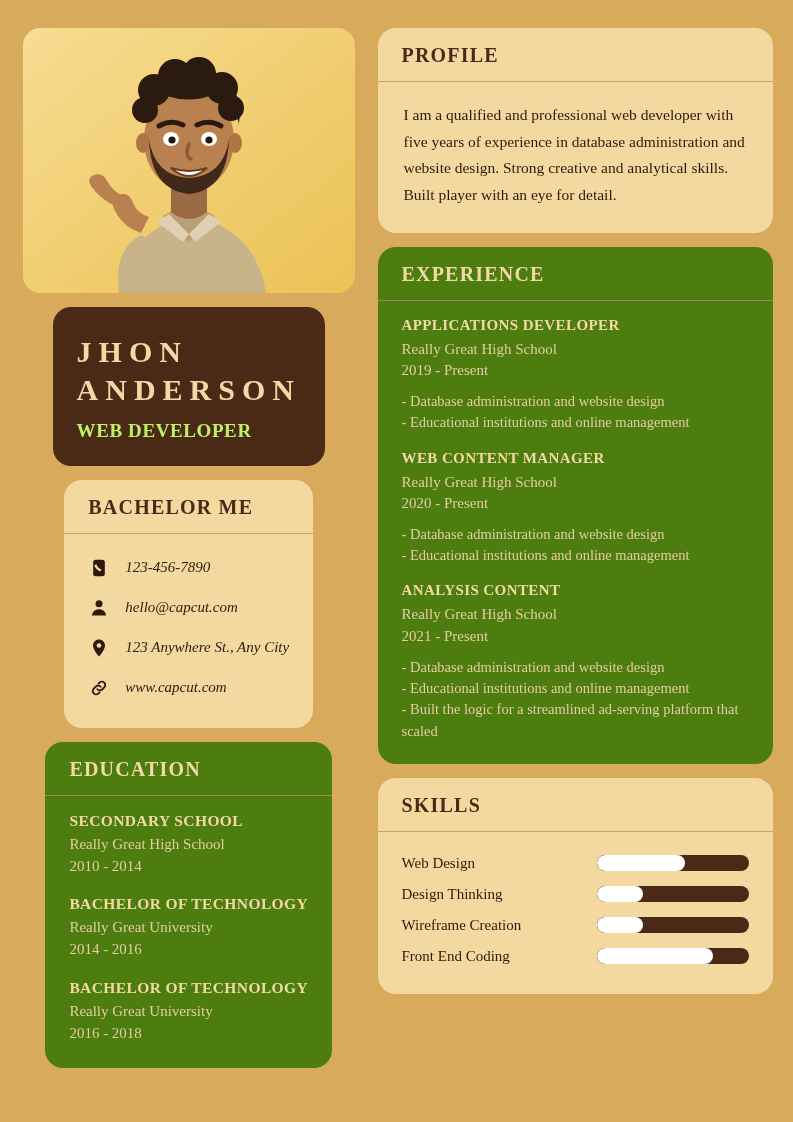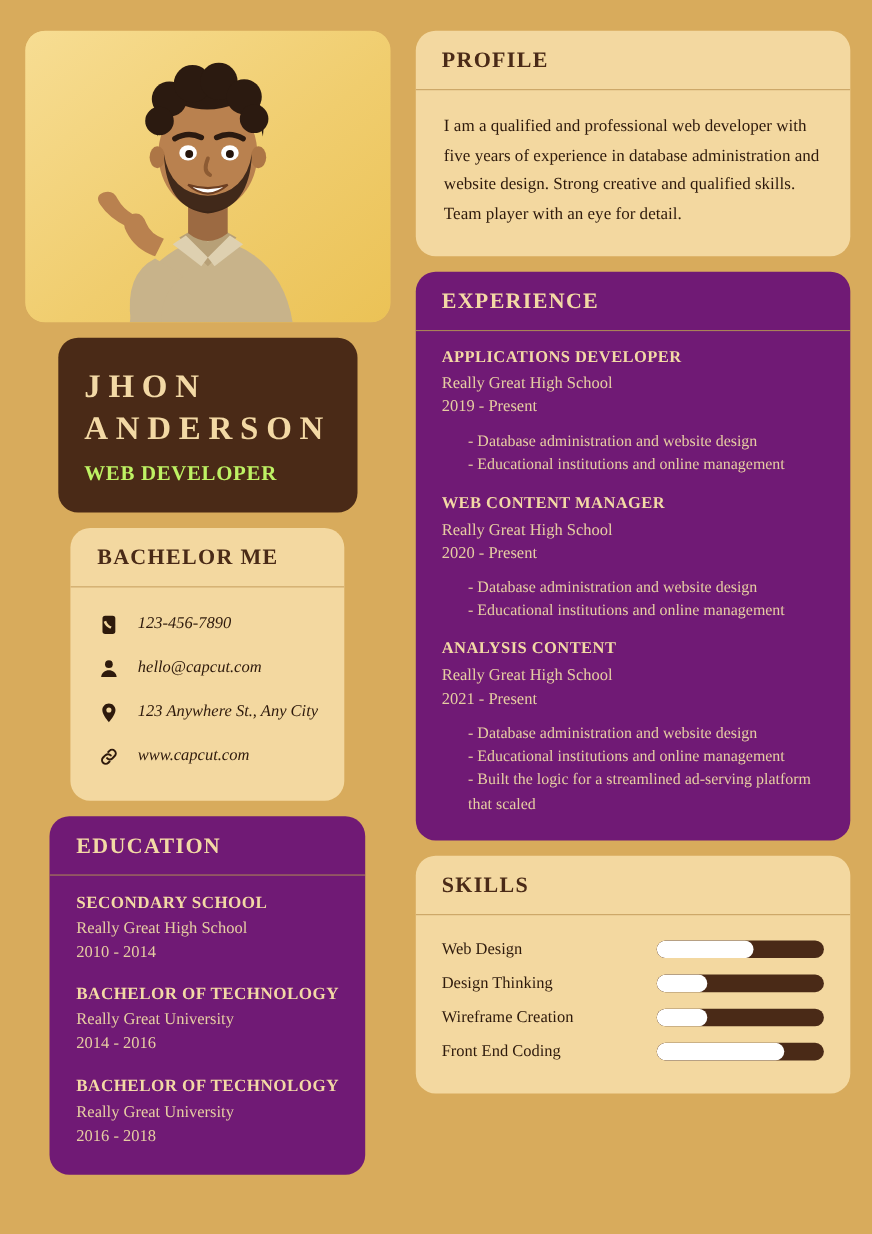--- a/index.html
+++ b/index.html
@@ -68,21 +68,21 @@
     letter-spacing: 0.6px;
   }
 
   
   .card-light {
     background: #f3d8a0;
     border-radius: 18px;
     overflow: hidden;
   }
   .card-dark {
-    background: #701a75;
+    background: #4d7c0f;
     border-radius: 18px;
     overflow: hidden;
   }
   .sec-head-light {
     padding: 16px 24px 14px 24px;
     border-bottom: 1.5px solid #c9a463;
     color: #4a2a17;
     font-size: 20px;
     font-weight: bold;
     letter-spacing: 1.2px;
@@ -159,21 +159,20 @@
   .exp-org, .exp-date {
     color: #e6cda2;
     font-size: 15px;
     line-height: 1.42;
   }
   .exp-bullets { margin-top: 10px; }
   .exp-bullet {
     color: #e6cda2;
     font-size: 14.5px;
     line-height: 1.46;
-    margin-left: 24px;
   }
 
   
   .skills-body { padding: 16px 24px 22px 24px; }
   .skill-row {
     display: flex;
     align-items: center;
     padding: 7px 0;
   }
   .skill-label {
@@ -338,21 +337,21 @@
 
       </div>
     </div>
 
   </div>
 
   <div class="col-right">
 
     <div class="card-light">
       <div class="sec-head-light">PROFILE</div>
-      <div class="profile-body">I am a qualified and professional web developer with five years of experience in database administration and website design. Strong creative and qualified skills. Team player with an eye for detail.</div>
+      <div class="profile-body">I am a qualified and professional web developer with five years of experience in database administration and website design. Strong creative and analytical skills. Built player with an eye for detail.</div>
     </div>
 
     <div class="card-dark">
       <div class="sec-head-dark">EXPERIENCE</div>
       <div class="exp-body">
 
         <div class="exp-item">
           <div class="exp-role">APPLICATIONS DEVELOPER</div>
           <div class="exp-org">Really Great High School</div>
           <div class="exp-date">2019 - Present</div>

